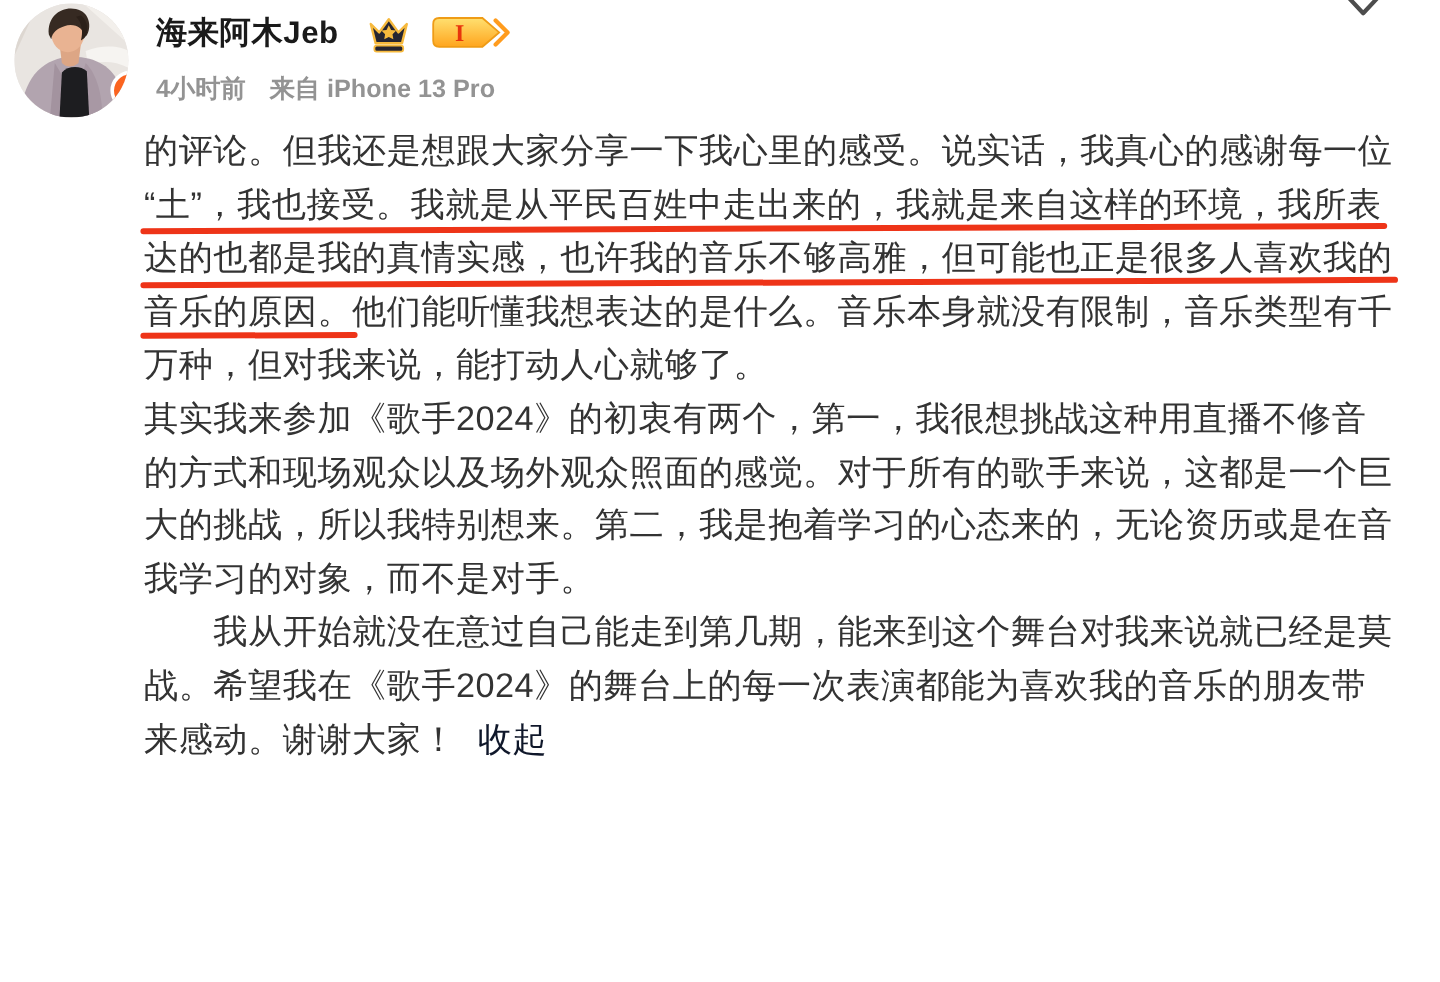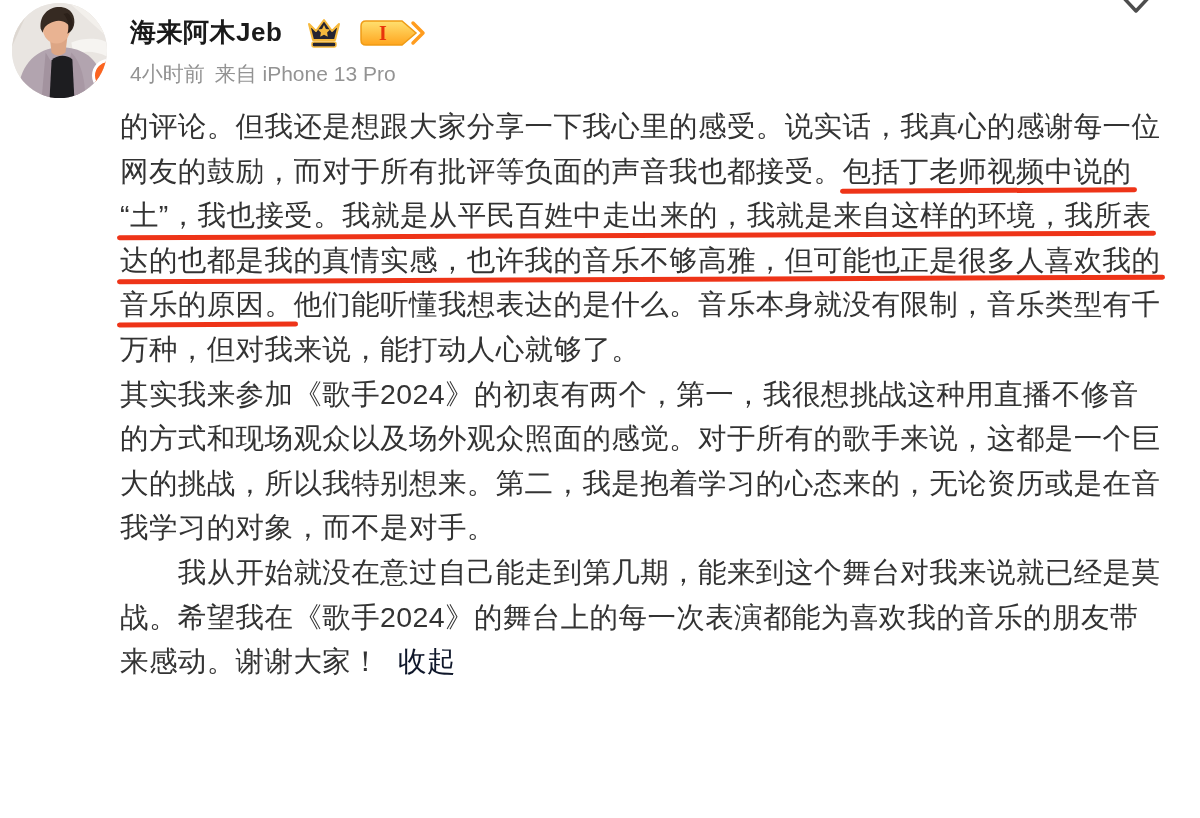--- a/index.html
+++ b/index.html
@@ -15,30 +15,30 @@
   }
   .avatar svg{display:block;width:100%;height:100%;}
   .v-badge{
     position:absolute;left:80px;top:56px;width:33px;height:33px;border-radius:50%;
     background:#fb6420;border:3px solid #ffffff;box-sizing:border-box;
     display:flex;align-items:center;justify-content:center;
     color:#ffffff;font-weight:bold;font-size:17px;line-height:1;
   }
   .username-row{
     position:absolute;left:130px;top:10px;height:40px;
-    display:flex;align-items:flex-end;gap:20px;
+    display:flex;align-items:flex-start;gap:20px;
   }
   .username{
     font-size:26px;font-weight:bold;color:#1a1a1a;letter-spacing:.5px;cursor:pointer;
   }
   .crown-badge{display:inline-flex;margin-left:2px;cursor:pointer;}
   .level-badge{display:inline-flex;margin-left:-7px;cursor:pointer;}
   .meta{
     position:absolute;left:130px;top:60px;font-size:21px;color:#939393;
-    display:flex;gap:10px;align-items:center;
+    display:flex;gap:20px;align-items:center;font-weight:bold;
   }
   .meta span{cursor:pointer;}
   .collapse-chevron{position:absolute;left:1118px;top:-8px;cursor:pointer;}
   
   .post-body{
     position:absolute;left:120px;top:104px;width:1044px;
     font-size:28.5px;color:#333333;letter-spacing:.4px;
   }
   .tline{
     height:44.6px;line-height:44.6px;white-space:nowrap;
@@ -109,21 +109,20 @@
 </div>
 
 <div class="collapse-chevron">
   <svg width="36" height="24" viewBox="0 0 36 24">
     <polyline points="3,3 18,19 33,3" fill="none" stroke="#4d4d4d" stroke-width="3.5" stroke-linecap="round" stroke-linejoin="round"></polyline>
   </svg>
 </div>
 
 <div class="post-body" id="post-body">
     <div class="tline"><span>的评论。但我还是想跟大家分享一下我心里的感受。说实话，我真心的感谢每一位</span></div>
-    <div class="tline"><span>网友的鼓励，而对于所有批评等负面的声音我也都接受。</span><span class="useg">包括丁老师视频中说的</span></div>
     <div class="tline"><span class="useg">“土”，我也接受。我就是从平民百姓中走出来的，我就是来自这样的环境，我所表</span></div>
     <div class="tline"><span class="useg">达的也都是我的真情实感，也许我的音乐不够高雅，但可能也正是很多人喜欢我的</span></div>
     <div class="tline"><span class="useg">音乐的原因。</span><span>他们能听懂我想表达的是什么。音乐本身就没有限制，音乐类型有千</span></div>
     <div class="tline"><span>万种，但对我来说，能打动人心就够了。</span></div>
     <div class="tline"><span>其实我来参加《歌手2024》的初衷有两个，第一，我很想挑战这种用直播不修音</span></div>
     <div class="tline"><span>的方式和现场观众以及场外观众照面的感觉。对于所有的歌手来说，这都是一个巨</span></div>
     <div class="tline"><span>大的挑战，所以我特别想来。第二，我是抱着学习的心态来的，无论资历或是在音</span></div>
     <div class="tline"><span>我学习的对象，而不是对手。</span></div>
     <div class="tline"><span>　　我从开始就没在意过自己能走到第几期，能来到这个舞台对我来说就已经是莫</span></div>
     <div class="tline"><span>战。希望我在《歌手2024》的舞台上的每一次表演都能为喜欢我的音乐的朋友带</span></div>

